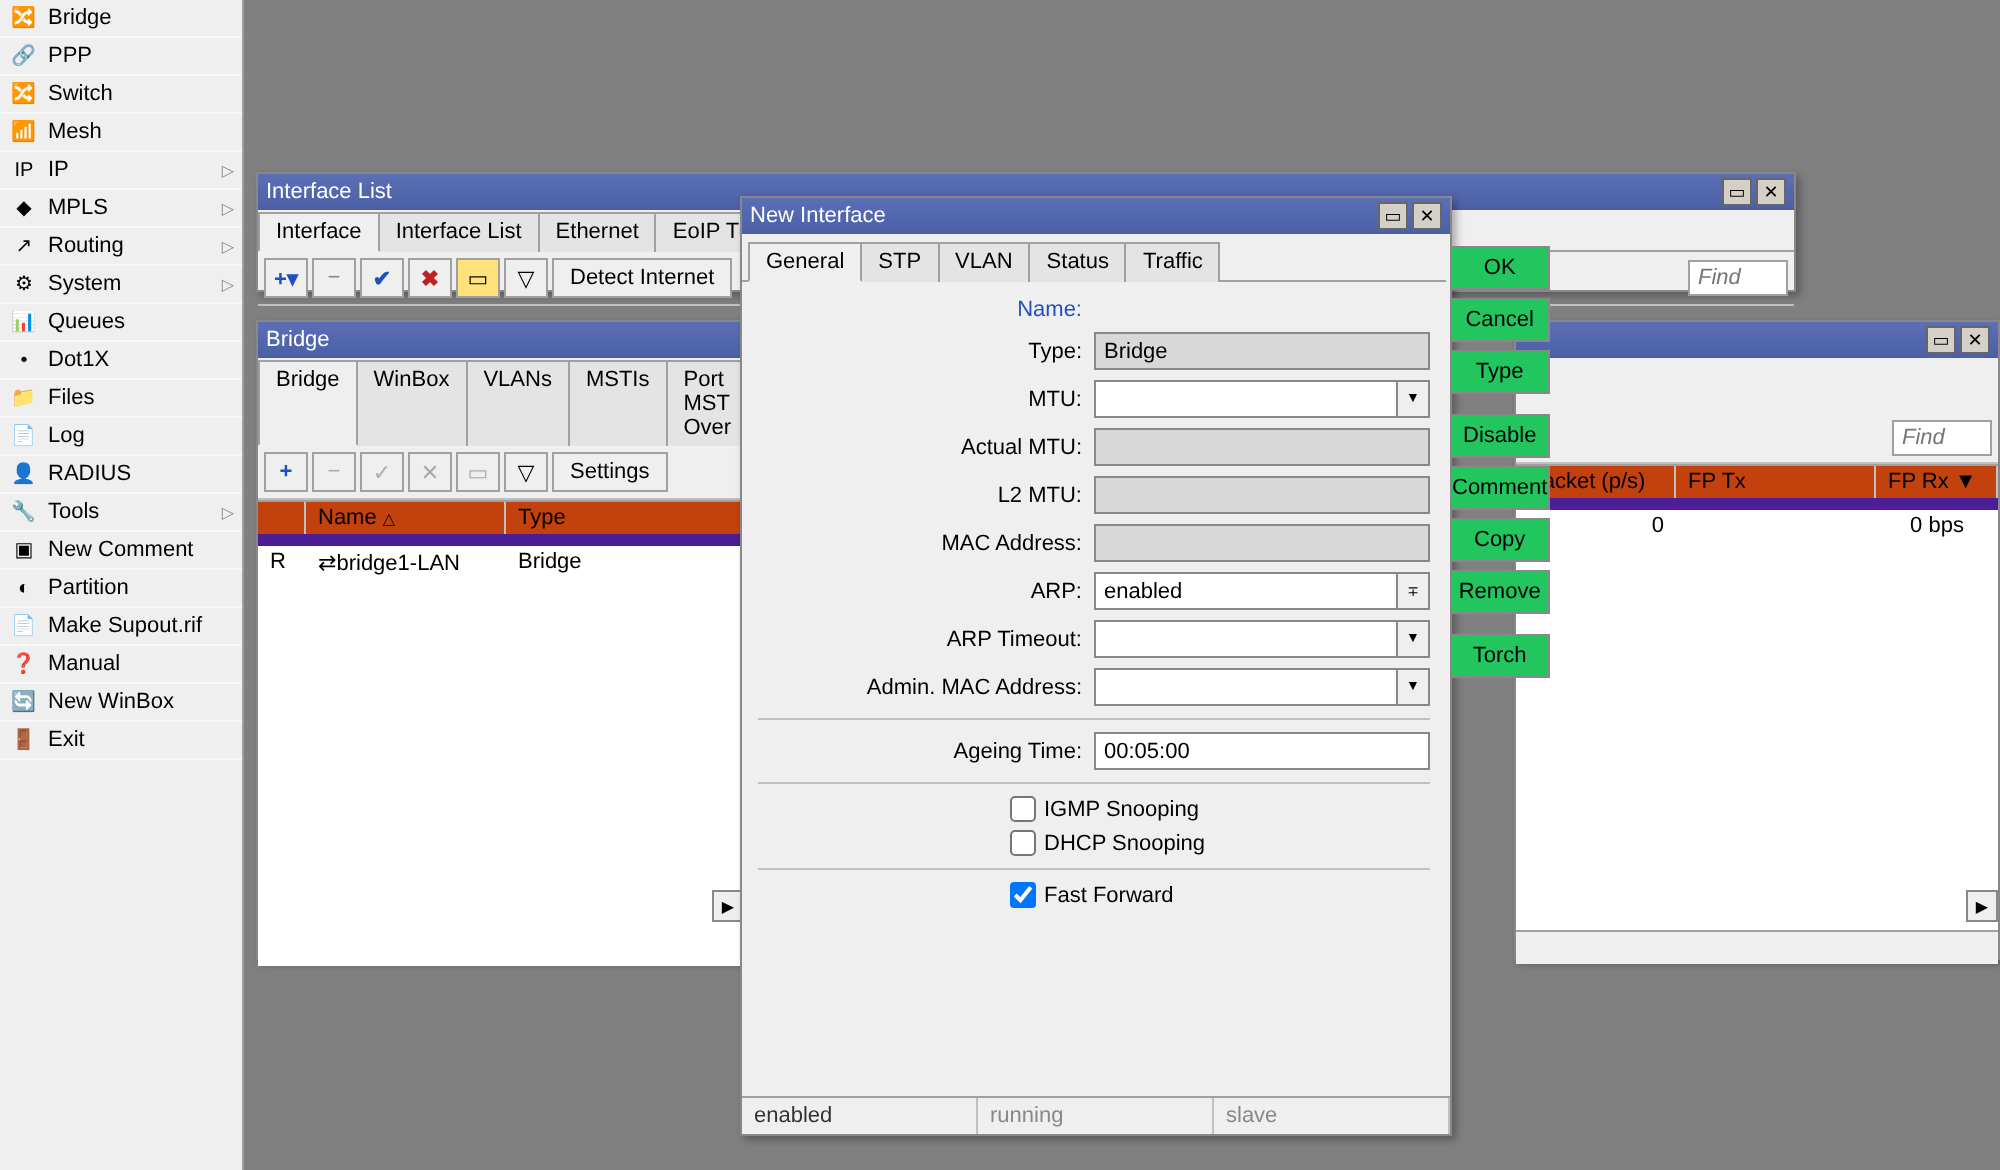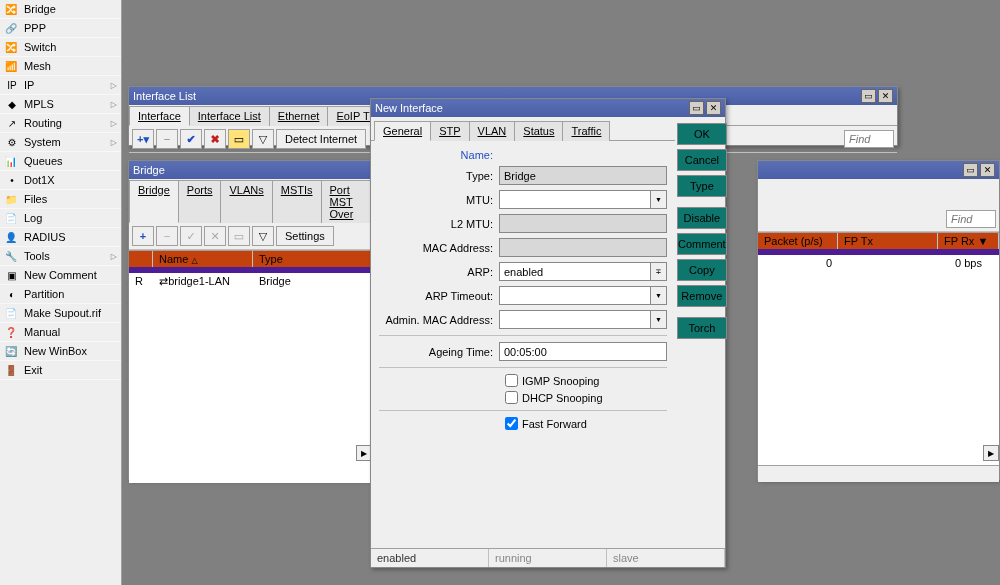--- a/index.html
+++ b/index.html
@@ -6,40 +6,40 @@
 body { background:#808080; width:1000px; height:585px; overflow:hidden; position:relative; }
 .sidebar { position:absolute; left:0; top:0; width:122px; height:585px; background:#efefef; border-right:1px solid #a0a0a0; }
 .side-item { display:flex; align-items:center; padding:2px 4px; height:19px; cursor:pointer; border-bottom:1px solid #f8f8f8; }
 .side-item .ico { width:16px; height:16px; margin-right:4px; display:inline-flex; align-items:center; justify-content:center; font-size:10px; }
 .side-item .arr { margin-left:auto; color:#888; font-size:8px; }
 .win { position:absolute; background:#efefef; border:1px solid #888; box-shadow:2px 2px 4px rgba(0,0,0,0.3); }
 .titlebar { background:linear-gradient(#5a6fb5,#4a5fa5); color:#fff; height:18px; display:flex; align-items:center; padding:0 4px; }
 .titlebar .ttl { flex:1; font-size:11px; }
 .titlebar .wbtn { width:15px; height:14px; background:#d4d0c8; border:1px solid #666; margin-left:2px; display:inline-flex; align-items:center; justify-content:center; font-size:9px; color:#000; cursor:pointer; }
 .tabs { display:flex; background:#efefef; border-bottom:1px solid #a0a0a0; }
-.tab { padding:3px 8px; border:1px solid #a0a0a0; border-bottom:none; background:#e4e4e4; margin-right:-1px; cursor:pointer; position:relative; top:1px;text-decoration:underline; }
+.tab { padding:3px 8px; border:1px solid #a0a0a0; border-bottom:none; background:#e4e4e4; margin-right:-1px; cursor:pointer; position:relative; top:1px; }
 .tab.active { background:#efefef; border-bottom:1px solid #efefef; z-index:1; }
 .toolbar { display:flex; align-items:center; padding:3px; gap:2px; border-bottom:1px solid #c0c0c0; }
 .tbtn { width:22px; height:20px; border:1px solid #a0a0a0; background:#efefef; display:inline-flex; align-items:center; justify-content:center; cursor:pointer; font-size:11px; }
 .tbtn.blue { color:#2050c0; font-weight:bold; }
 .tbtn.red { color:#c02020; font-weight:bold; }
 .tbtn-wide { padding:0 8px; height:20px; border:1px solid #a0a0a0; background:#efefef; cursor:pointer; display:inline-flex; align-items:center; }
 .findbox { border:1px solid #a0a0a0; background:#fff; padding:2px 4px; width:50px; height:18px; font-style:italic; color:#888; }
 .table-head { display:flex; background:#c2410c; border-bottom:6px solid #4c1d95; border-top:1px solid #a0a0a0; }
 .th { padding:2px 6px; border-right:1px solid #c0c0c0; font-size:11px; }
 .table-body { background:#fff; position:relative; }
 .trow { display:flex; padding:1px 0; }
 .td { padding:1px 6px; font-size:11px; }
 .statusbar { border-top:1px solid #a0a0a0; padding:2px 6px; font-size:11px; background:#efefef; }
 .dialog-body { padding:6px 8px; display:flex; }
 .form-col { flex:1; }
 .btn-col { width:74px; margin-left:10px; }
-.fbtn { display:block; width:100%; height:22px; border:1px solid #888; background:#0f766e; margin-bottom:4px; cursor:pointer; font-size:11px; }
+.fbtn { display:block; width:100%; height:22px; border:1px solid #888; background:#22c55e; margin-bottom:4px; cursor:pointer; font-size:11px; }
 .frow { display:flex; align-items:center; margin-bottom:5px; }
-.flabel { width:120px; text-align:right; padding-right:6px; font-size:11px; }
+.flabel { width:120px; text-align:right; padding-right:6px; font-size:11px;margin-left:48px; }
 .flabel.link { color:#2050c0; }
 .finput { flex:1; border:1px solid #888; background:#fff; padding:2px 4px; height:19px; font-size:11px; }
 .finput.ro { background:#d8d8d8; }
 .fdrop { width:16px; height:19px; border:1px solid #888; border-left:none; background:#efefef; display:inline-flex; align-items:center; justify-content:center; font-size:7px; cursor:pointer; }
 .fcheck { display:flex; align-items:center; margin-bottom:4px; margin-left:126px; }
 .fcheck input { margin-right:4px; }
 .sep { border-top:1px solid #c0c0c0; margin:6px 0; }
 .bottom-status { position:absolute; bottom:0; left:0; right:0; display:flex; border-top:1px solid #a0a0a0; background:#efefef; }
 .bstat { flex:1; padding:3px 6px; border-right:1px solid #c0c0c0; color:#888; font-style:normal; }
 .scroll-right { position:absolute; right:0; bottom:18px; width:16px; height:16px; border:1px solid #888; background:#efefef; display:flex; align-items:center; justify-content:center; font-size:8px; }
@@ -187,21 +187,21 @@
   <div class="scroll-right">▶</div>
   <div class="statusbar">&nbsp;</div>
 </div>
 
 <div class="win" style="left:128px; top:160px; width:245px; height:320px;">
   <div class="titlebar">
     <span class="ttl">Bridge</span>
   </div>
   <div class="tabs">
     <div class="tab active">Bridge</div>
-    <div class="tab">Ports</div>
+    <div class="tab">WinBox</div>
     <div class="tab">VLANs</div>
     <div class="tab">MSTIs</div>
     <div class="tab">Port MST Over</div>
   </div>
   <div class="toolbar">
     <span class="tbtn blue">+</span>
     <span class="tbtn" style="color:#aaa">−</span>
     <span class="tbtn" style="color:#aaa">✓</span>
     <span class="tbtn" style="color:#aaa">✕</span>
     <span class="tbtn" style="color:#aaa">▭</span>
@@ -242,20 +242,24 @@
         <div class="flabel link">Name:</div>
       </div>
       <div class="frow">
         <div class="flabel">Type:</div>
         <input class="finput ro" readonly="" value="Bridge" style="">
       </div>
       <div class="frow">
         <div class="flabel">MTU:</div>
         <input class="finput" value="" style="">
         <span class="fdrop">▼</span>
+      </div>
+      <div class="frow">
+        <div class="flabel">Actual MTU:</div>
+        <input class="finput ro" readonly="" style="">
       </div>
       <div class="frow">
         <div class="flabel">L2 MTU:</div>
         <input class="finput ro" readonly="" style="">
       </div>
       <div class="frow">
         <div class="flabel">MAC Address:</div>
         <input class="finput ro" readonly="" style="">
       </div>
       <div class="frow">

